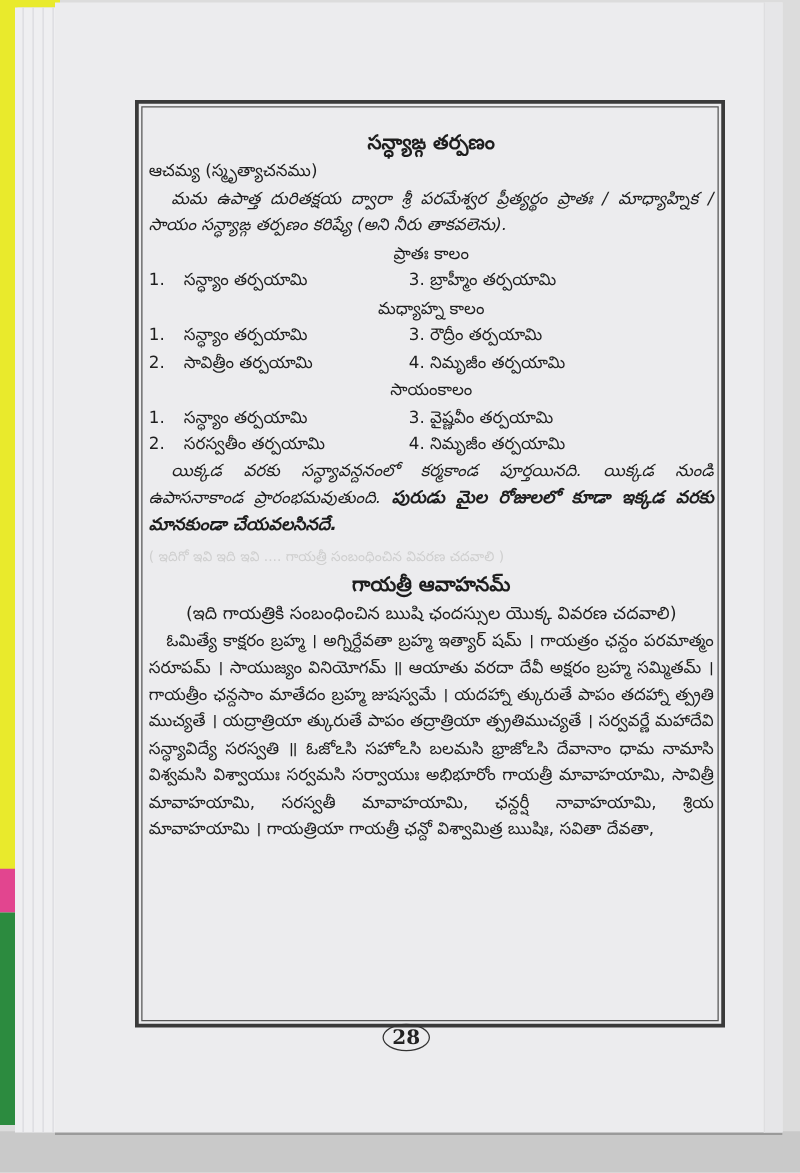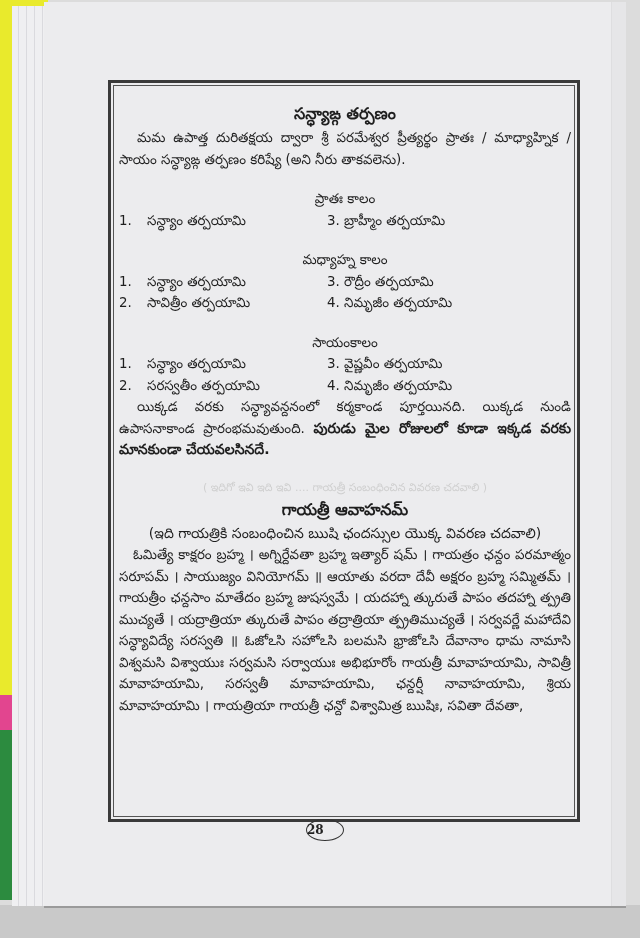--- a/index.html
+++ b/index.html
@@ -29,32 +29,32 @@
   .frame-inner {
     position: absolute; left: 2px; top: 2px; right: 2px; bottom: 2px;
     border: 1px solid #555;
   }
   .content {
     position: absolute; left: 8px; right: 6px; top: 19px;
     color: #1e1e1e; font-size: 13.4px; line-height: 21.5px;
   }
   .title { text-align: center; font-weight: bold; font-size: 16px; line-height: 24px; margin-bottom: 1px; }
   .sub { text-align: left; }
-  .para { text-indent: 18px; text-align: justify; }
-  .section-head { text-align: center; margin-top: 18px; }
+  .para { text-indent: 18px; text-align: justify; font-style: italic; }
+  .section-head { text-align: center; margin-top: 1px; }
   .grid { display: grid; grid-template-columns: 208px 1fr; }
   .grid .num { display: inline-block; width: 28px; }
   .bold { font-weight: bold; font-size: 14px; }
-  .ghost { color: #cfcfcf; font-size: 11px; text-align: center; margin: 20px 0 3px; line-height: 14px; }
+  .ghost { color: #cfcfcf; font-size: 11px; text-align: left; margin: 8px 0 3px; line-height: 14px; }
   .note { text-align: center; font-size: 14px; }
   .mantra { text-indent: 14px; text-align: justify; }
   .pageno {
     position: absolute; left: 262px; top: 817px; width: 36px; height: 20px;
-    border: 1px solid #333; border-radius: 50%; 
-    font-family: "DejaVu Serif", serif; font-weight: bold; font-size: 12px; line-height: 20px; color: #222;
+    border: 1px solid #333; border-radius: 50%; text-align: center;
+    font-family: "DejaVu Serif", serif; font-weight: bold; font-size: 16px; line-height: 20px; color: #222;
   }
 </style>
 </head>
 <body>
 
 <div class="strip-top"></div>
 <div class="strip strip-yellow"></div>
 <div class="strip strip-pink"></div>
 <div class="strip strip-green"></div>
 <div class="bottom-shadow"></div>
@@ -65,20 +65,21 @@
     <div class="l" style="left:30px"></div>
 </div>
 
 <div class="page">
   <div class="page-edge"></div>
 
   <div class="frame">
     <div class="frame-inner"></div>
     <div class="content">
       <div class="title">సన్ధ్యాఙ్గ తర్పణం</div>
+      <div class="sub">ఆచమ్య (స్మృత్యాచనము)</div>
       <div class="para">మమ ఉపాత్త దురితక్షయ ద్వారా శ్రీ పరమేశ్వర ప్రీత్యర్థం ప్రాతః / మాధ్యాహ్నిక / సాయం సన్ధ్యాఙ్గ తర్పణం కరిష్యే (అని నీరు తాకవలెను).</div>
 
       <div>
         <div class="section-head">ప్రాతః కాలం</div>
         <div class="grid">
           <div><span class="num">1.</span><span>సన్ధ్యాం తర్పయామి</span></div>
           <div><span>3.</span> <span>బ్రాహ్మీం తర్పయామి</span></div>
         </div>
       </div>
 

